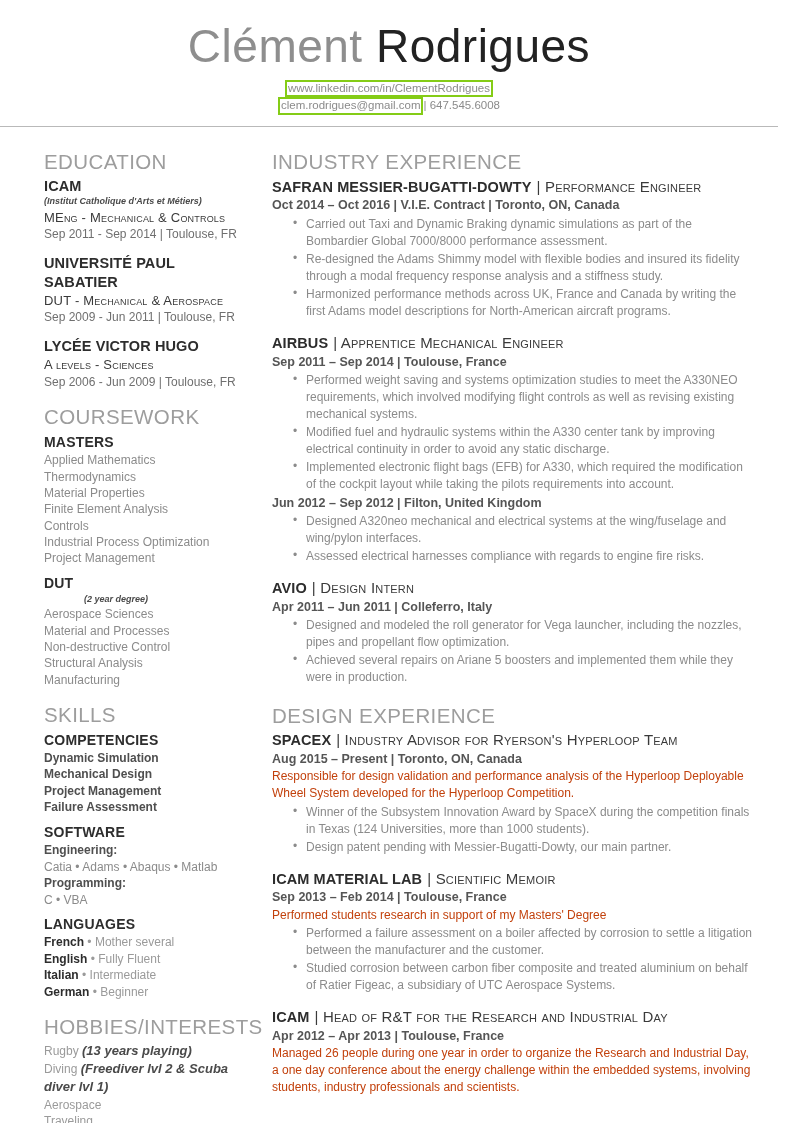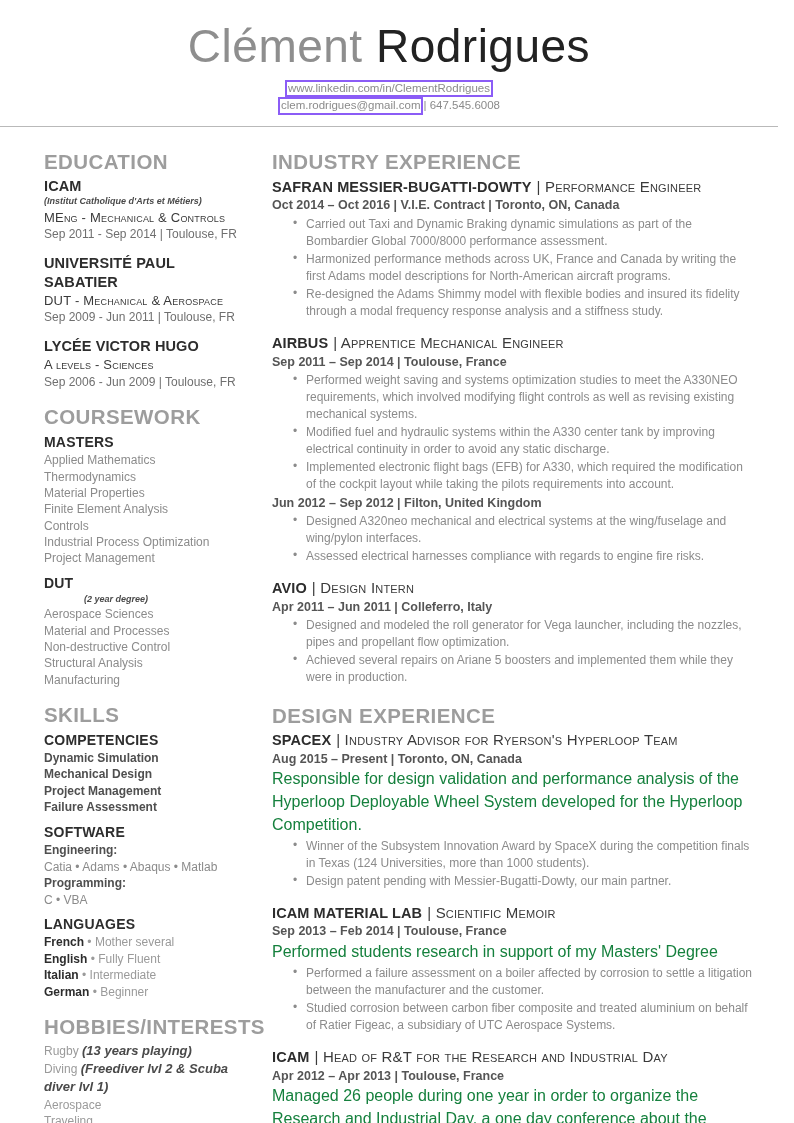--- a/index.html
+++ b/index.html
@@ -47,21 +47,21 @@
     font-size: 11.5px;
     color: #8b8b8b;
     line-height: 1.5;
   }
   .contact-row {
     display: block;
     white-space: nowrap;
   }
   .link-box {
     display: inline-block;
-    border: 2px solid #8b5cf6;
+    border: 2px solid #84cc16;
     padding: 0px 1px;
     line-height: 1.18;
     color: #8b8b8b;
   }
   .contact-plain {
     color: #8b8b8b;
   }
   .header-rule {
     width: 100%;
     height: 1px;
@@ -84,21 +84,21 @@
   }
   .col-right {
     flex: 1 1 auto;
     padding-left: 8px;
     box-sizing: border-box;
   }
 
   
   .section-title {
     font-size: 20.5px;
-    font-weight: 700;
+    font-weight: 400;
     color: #9d9d9d;
     letter-spacing: 0.4px;
     margin: 16px 0 2px 0;
     line-height: 1.25;
   }
   .col-left .section-title { margin-top: 14px; }
   .col-left .section-title:first-child { margin-top: 0; }
   .col-right .section-title { margin-top: 16px; }
   .col-right .section-title:first-child { margin-top: 0; }
 
@@ -209,22 +209,22 @@
     letter-spacing: 0.2px;
     margin-left: 5px;
   }
   .job-meta {
     font-size: 12.5px;
     color: #555555;
     font-weight: 600;
     line-height: 1.4;
   }
   .job-desc {
-    font-size: 16px;
-    color: #15803d;
+    font-size: 12px;
+    color: #c2410c;
     line-height: 1.42;
   }
   ul.bullets {
     margin: 1px 0 0 0;
     padding-left: 34px;
     list-style: none;
   }
   ul.bullets li {
     position: relative;
     font-size: 12px;
@@ -368,22 +368,22 @@
 
       <div class="section-title">INDUSTRY EXPERIENCE</div>
 
       <div class="job">
         <div class="job-head">
           <span class="company">SAFRAN MESSIER-BUGATTI-DOWTY</span><span class="role">| Performance Engineer</span>
         </div>
         <div class="job-meta">Oct 2014 – Oct 2016 | V.I.E. Contract | Toronto, ON, Canada</div>
         <ul class="bullets">
           <li>Carried out Taxi and Dynamic Braking dynamic simulations as part of the Bombardier Global 7000/8000 performance assessment.</li>
+          <li>Re-designed the Adams Shimmy model with flexible bodies and insured its fidelity through a modal frequency response analysis and a stiffness study.</li>
           <li>Harmonized performance methods across UK, France and Canada by writing the first Adams model descriptions for North-American aircraft programs.</li>
-          <li>Re-designed the Adams Shimmy model with flexible bodies and insured its fidelity through a modal frequency response analysis and a stiffness study.</li>
         </ul>
       </div>
 
       <div class="job">
         <div class="job-head">
           <span class="company">AIRBUS</span><span class="role">| Apprentice Mechanical Engineer</span>
         </div>
         <div class="job-meta">Sep 2011 – Sep 2014 | Toulouse, France</div>
         <ul class="bullets">
           <li>Performed weight saving and systems optimization studies to meet the A330NEO requirements, which involved modifying flight controls as well as revising existing mechanical systems.</li>

